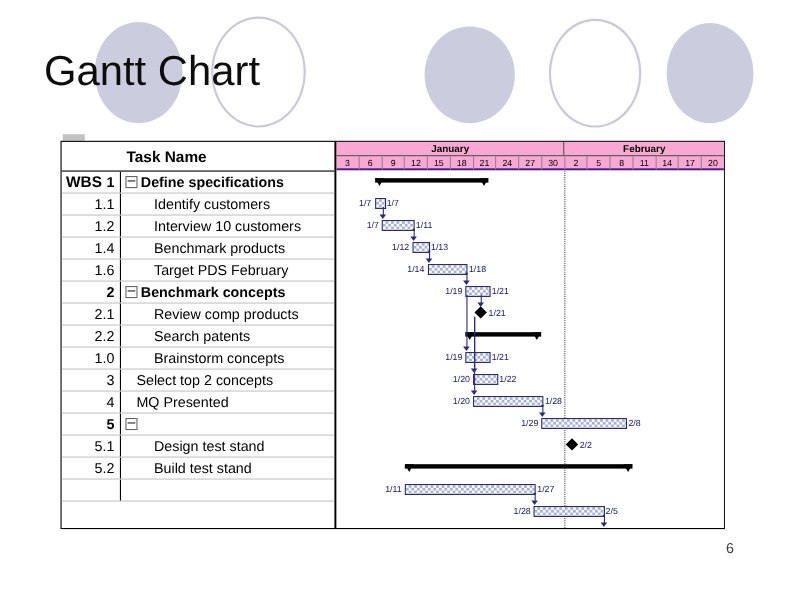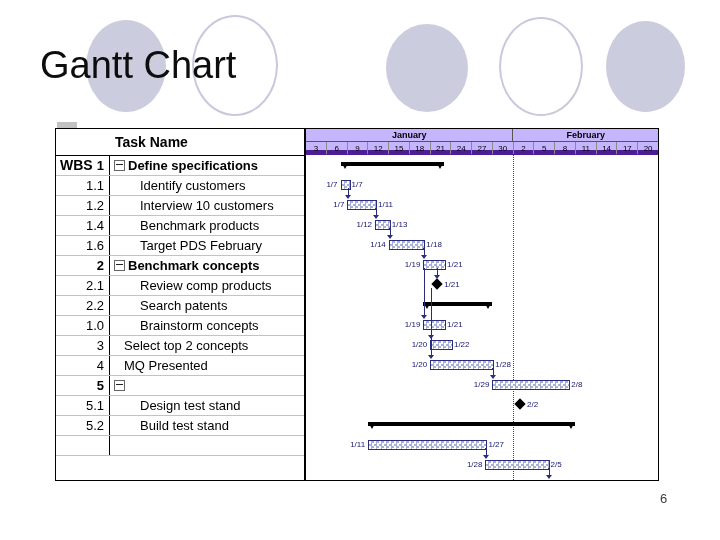--- a/index.html
+++ b/index.html
@@ -27,21 +27,21 @@
                 justify-content:flex-end;padding-right:5px;box-sizing:border-box;}
   .t-row .name-c{flex:1;display:flex;align-items:center;gap:3px;overflow:hidden;white-space:nowrap;}
   .t-row.summary{font-weight:bold;}
   .ind-sum{padding-left:4px;}
   .ind-l1{padding-left:14px;}
   .ind-l2{padding-left:30px;}
   .collapse-box{width:9px;height:9px;flex:0 0 9px;border:1px solid #666;background:#fff;position:relative;}
   .collapse-box::after{content:"";position:absolute;left:1px;right:1px;top:3px;height:1px;background:#222;}
   
   .plot{flex:1;display:flex;flex-direction:column;position:relative;min-width:0;}
-  .p-head{height:26px;flex:0 0 26px;background:#c4b5fd;border-bottom:5px solid #4c1d95;box-sizing:border-box;}
+  .p-head{height:26px;flex:0 0 26px;background:#f9a8d4;border-bottom:2px solid #4c1d95;box-sizing:border-box;}
   .months{display:flex;height:13px;border-bottom:1px solid #555;box-sizing:border-box;}
   .month{display:flex;align-items:center;justify-content:center;font-size:9px;font-weight:bold;border-right:1px solid #555;box-sizing:border-box;}
   .month:last-child{border-right:none;}
   .days{display:flex;height:12px;}
   .day{flex:1;display:flex;align-items:center;justify-content:center;font-size:8px;border-right:1px solid #8a8a8a;box-sizing:border-box;}
   .day:last-child{border-right:none;}
   .p-body{position:relative;flex:1;overflow:hidden;background:#fff;}
   .today{position:absolute;top:0;bottom:0;width:0;border-left:1px dotted #444;}
   .bar{position:absolute;height:8px;border:1px solid #2b2b7e;box-sizing:content-box;background-color:#fff;
        background-image:conic-gradient(#a9b0d6 90deg,#fff 90deg 180deg,#a9b0d6 180deg 270deg,#fff 270deg);

